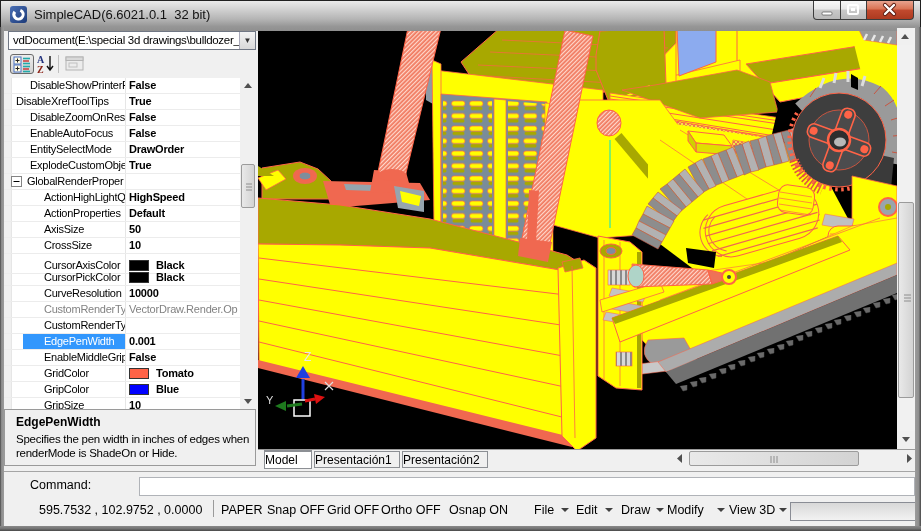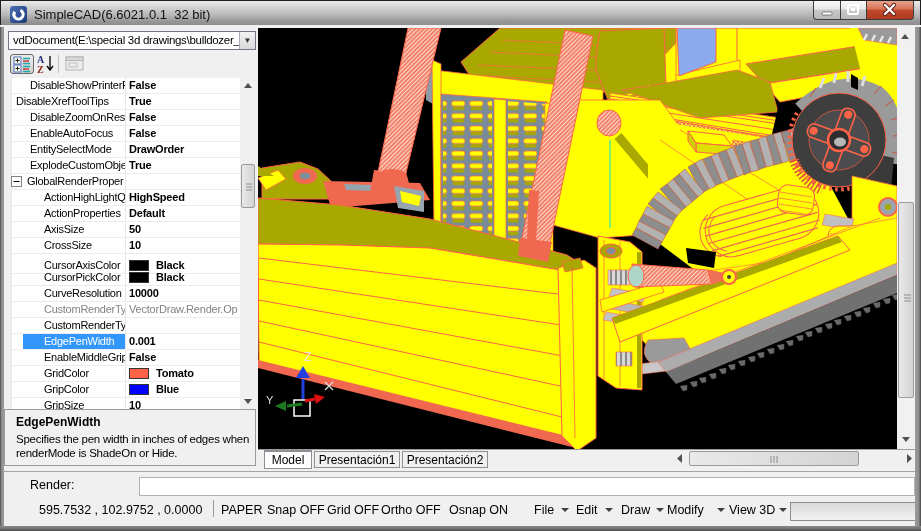--- a/index.html
+++ b/index.html
@@ -1,19 +1,19 @@
 <!DOCTYPE html>
 <html><head><meta charset="utf-8"><style>
 *{margin:0;padding:0;box-sizing:border-box}
 html,body{width:921px;height:531px;overflow:hidden}
 body{font-family:"Liberation Sans",sans-serif;background:#F0F0F0;position:relative}
 #frameL{position:absolute;left:0;top:27px;width:4px;bottom:0;background:linear-gradient(90deg,#474747,#8f8f8f 40%,#9b9b9b)}
 #frameR{position:absolute;right:0;top:27px;width:6px;bottom:0;background:linear-gradient(270deg,#474747,#8f8f8f 40%,#9b9b9b)}
 #frameB{position:absolute;left:0;bottom:0;height:5px;right:0;background:linear-gradient(0deg,#474747,#757575 50%,#8a8a8a)}
-#title{position:absolute;left:0;top:0;width:921px;height:25px;background:linear-gradient(180deg,#eaeaea 0,#d4d4d4 25%,#b5b5b5 60%,#969696 85%,#8f8f8f);border-top:1px solid #202020;border-left:1px solid #202020;border-right:1px solid #202020}
+#title{position:absolute;left:0;top:0;width:921px;height:31px;background:linear-gradient(180deg,#eaeaea 0,#d4d4d4 25%,#b5b5b5 60%,#969696 85%,#8f8f8f);border-top:1px solid #202020;border-left:1px solid #202020;border-right:1px solid #202020}
 #ticon{position:absolute;left:9px;top:5px;width:17px;height:17px;border-radius:3px;background:linear-gradient(135deg,#4a6fb5,#1c3a78)}
 #ttext{position:absolute;left:33px;top:6px;font-size:13px;color:#111}
 .cb{position:absolute;top:0;height:19px;border:1px solid #3c3c3c;border-top:none}
 #bmin{left:812px;width:28px;border-bottom-left-radius:4px;background:linear-gradient(180deg,#f8f8f8 0,#e8e8e8 45%,#c9c9c9 50%,#b9b9b9)}
 #bmax{left:840px;width:26px;border-left:none;background:linear-gradient(180deg,#f8f8f8 0,#e8e8e8 45%,#c9c9c9 50%,#b9b9b9)}
 #bclose{left:866px;width:47px;border-left:none;border-bottom-right-radius:4px;background:linear-gradient(180deg,#e8a38f 0,#d97253 45%,#c24a2e 50%,#ad3a20)}
 #combo{position:absolute;left:8px;top:31px;width:248px;height:19px;background:#fff;border:1px solid #707784;font-size:11.5px;letter-spacing:-0.3px;line-height:17px;padding-left:4px;white-space:nowrap;overflow:hidden;color:#000}
 #comboarr{position:absolute;left:239px;top:32px;width:16px;height:17px;background:linear-gradient(180deg,#f2f2f2,#d9d9d9);border-left:1px solid #aab;font-size:8px;text-align:center;line-height:17px;color:#333}
 #tbar{position:absolute;left:4px;top:52px;width:252px;height:25px}
 #tb1{position:absolute;left:6px;top:2px;width:24px;height:20px;border:1px solid #6a6a6a;border-radius:3px;background:linear-gradient(180deg,#ececec,#d2d2d2)}
@@ -25,21 +25,21 @@
 .nm{position:absolute;overflow:hidden;color:#000;letter-spacing:-0.25px}
 .vl{position:absolute;left:125px;width:114px;font-weight:bold;overflow:hidden;color:#000;letter-spacing:-0.2px}
 .sw{display:inline-block;width:20px;height:11px;border:1px solid #333;vertical-align:-2px;margin-right:7px}
 #vsgrid{position:absolute;left:240px;top:78px;width:16px;height:331px;background:#f0f0f0}
 #desc{position:absolute;left:4px;top:409px;width:252px;height:57px;background:#f0f0f0;border:1px solid #9a9a9a}
 #desc b{position:absolute;left:11px;top:5px;font-size:12px}
 #desc p{position:absolute;left:11px;top:22px;font-size:11.5px;letter-spacing:-0.25px;line-height:14px;width:248px;white-space:nowrap}
 #vp{position:absolute;left:258px;top:28px;width:639px;height:421px;background:#000}
 #vsvp{position:absolute;left:897px;top:28px;width:18px;height:421px;background:#f1f1f1}
 #tabs{position:absolute;left:258px;top:449px;width:657px;height:22px;background:#f0f0f0;border-top:1px solid #9b9b9b}
-.tab{position:absolute;top:1px;height:17px;border:1px solid #8c8f94;font-size:12px;text-align:center;line-height:16px;background:#f0f0f0}
+.tab{position:absolute;top:1px;height:17px;border:1px solid #8c8f94;font-size:12px;text-align:left;line-height:16px;background:#f0f0f0}
 #tab1{left:6px;width:48px;background:#fff;height:19px;top:0;border-top:2px solid #8c8f94}
 #tab2{left:56px;width:86px}
 #tab3{left:144px;width:86px}
 #hs{position:absolute;left:414px;top:0;width:245px;height:17px;background:#f0f0f0}
 .sbtn{position:absolute;background:#f0f0f0;color:#505050;text-align:center}
 .thumb{background:linear-gradient(90deg,#e9e9e9,#d3d3d3);border:1px solid #9b9b9b;border-radius:2px;position:absolute}
 .thumbv{background:linear-gradient(90deg,#e9e9e9,#d3d3d3);border:1px solid #9b9b9b;border-radius:2px;position:absolute}
 #cmdline{position:absolute;left:0;top:471px;width:921px;height:26px;background:#f0f0f0;border-top:1px solid #a5a5a5}
 #cmdlbl{position:absolute;left:30px;top:6px;font-size:12.5px}
 #cmdinp{position:absolute;left:139px;top:5px;width:776px;height:19px;background:#fff;border:1px solid #b0b3b8}
@@ -442,21 +442,21 @@
         </svg></div>
 <div class="sbtn" style="left:229px;top:0;width:16px;height:17px"><svg width="16" height="17">
           <path d="M6,4 l5,4.5 -5,4.5 z" fill="#505050"></path>
         </svg></div>
 <div class="thumb" style="left:17px;top:1px;width:170px;height:15px"><svg width="170" height="15">
           <path d="M81,4v7M84,4v7M87,4v7" stroke="#8e8e8e"></path>
         </svg></div>
 </div>
 </div>
 <div id="cmdline">
-    <div id="cmdlbl">Render:</div>
+    <div id="cmdlbl">Command:</div>
     <div id="cmdinp"></div>
   </div>
 <div id="status">
  <span style="left:38px">595.7532 , 102.9752 , 0.0000</span>
  <span style="left:212px;top:3px;width:1px;height:17px;background:#9a9a9a;display:inline-block"></span>
  <span style="left:220px">PAPER</span>
  <span style="left:266px">Snap OFF</span>
  <span style="left:326px">Grid OFF</span>
  <span style="left:380px">Ortho OFF</span>
  <span style="left:448px">Osnap ON</span>

